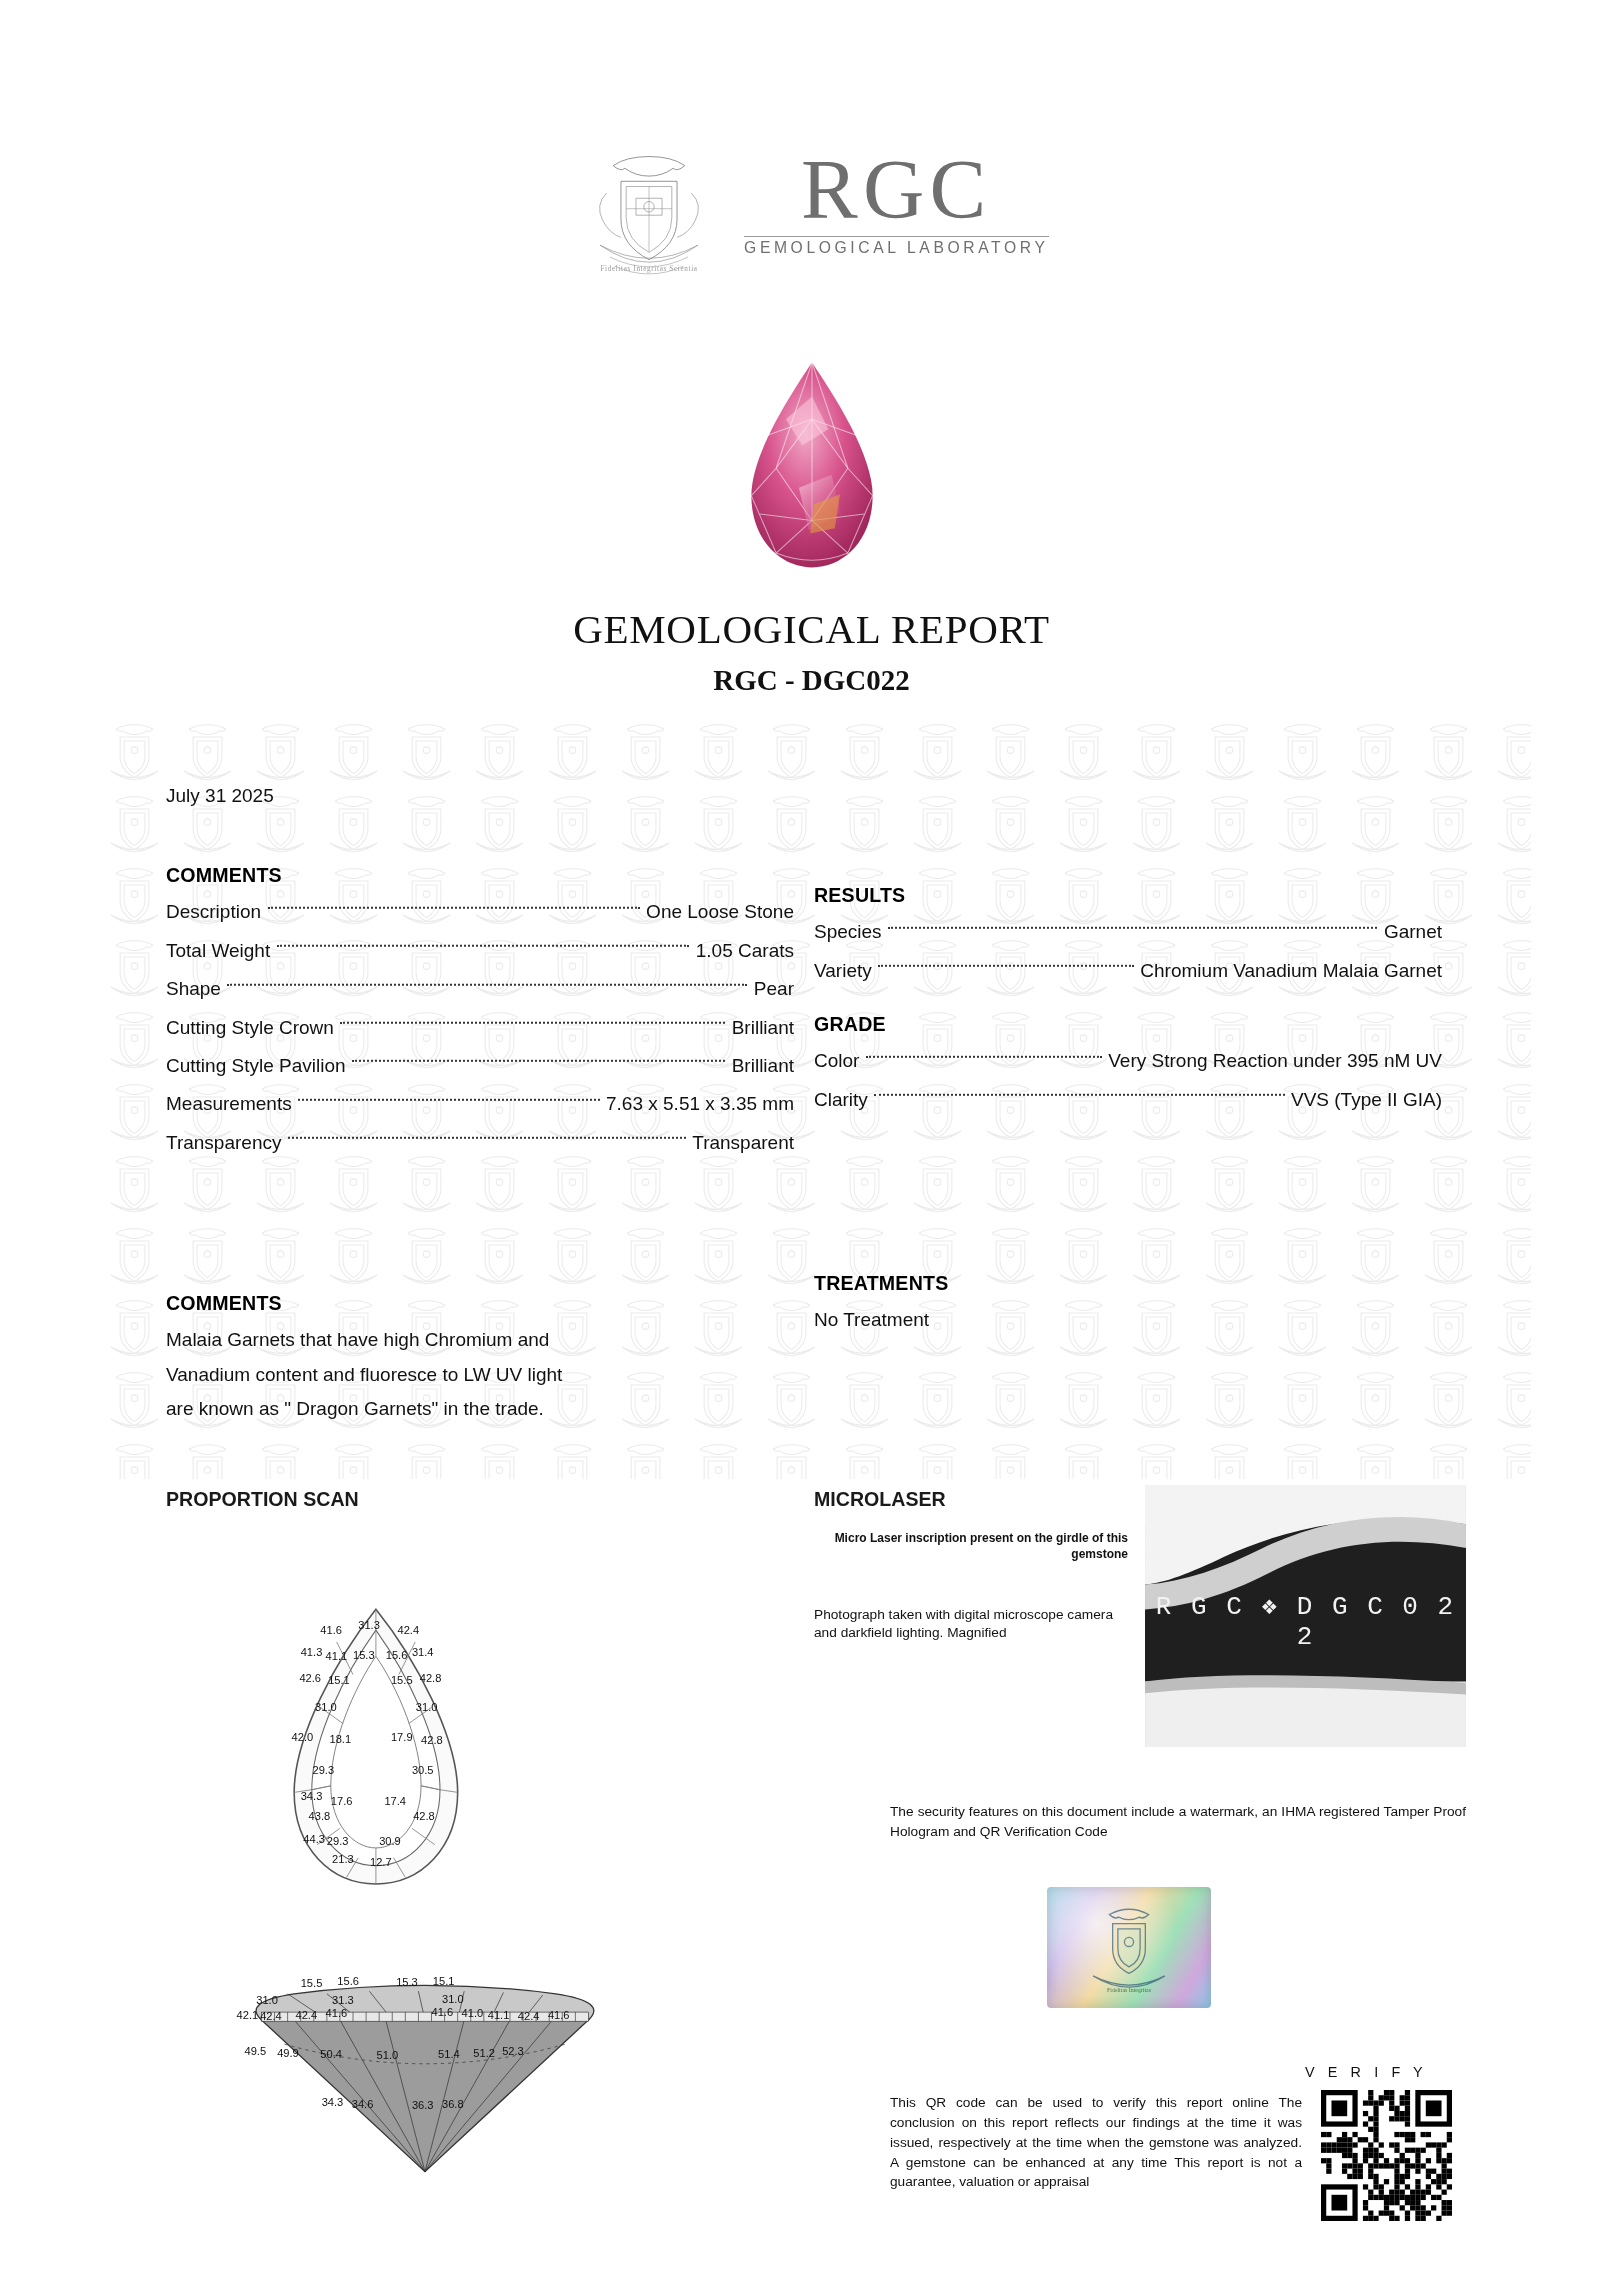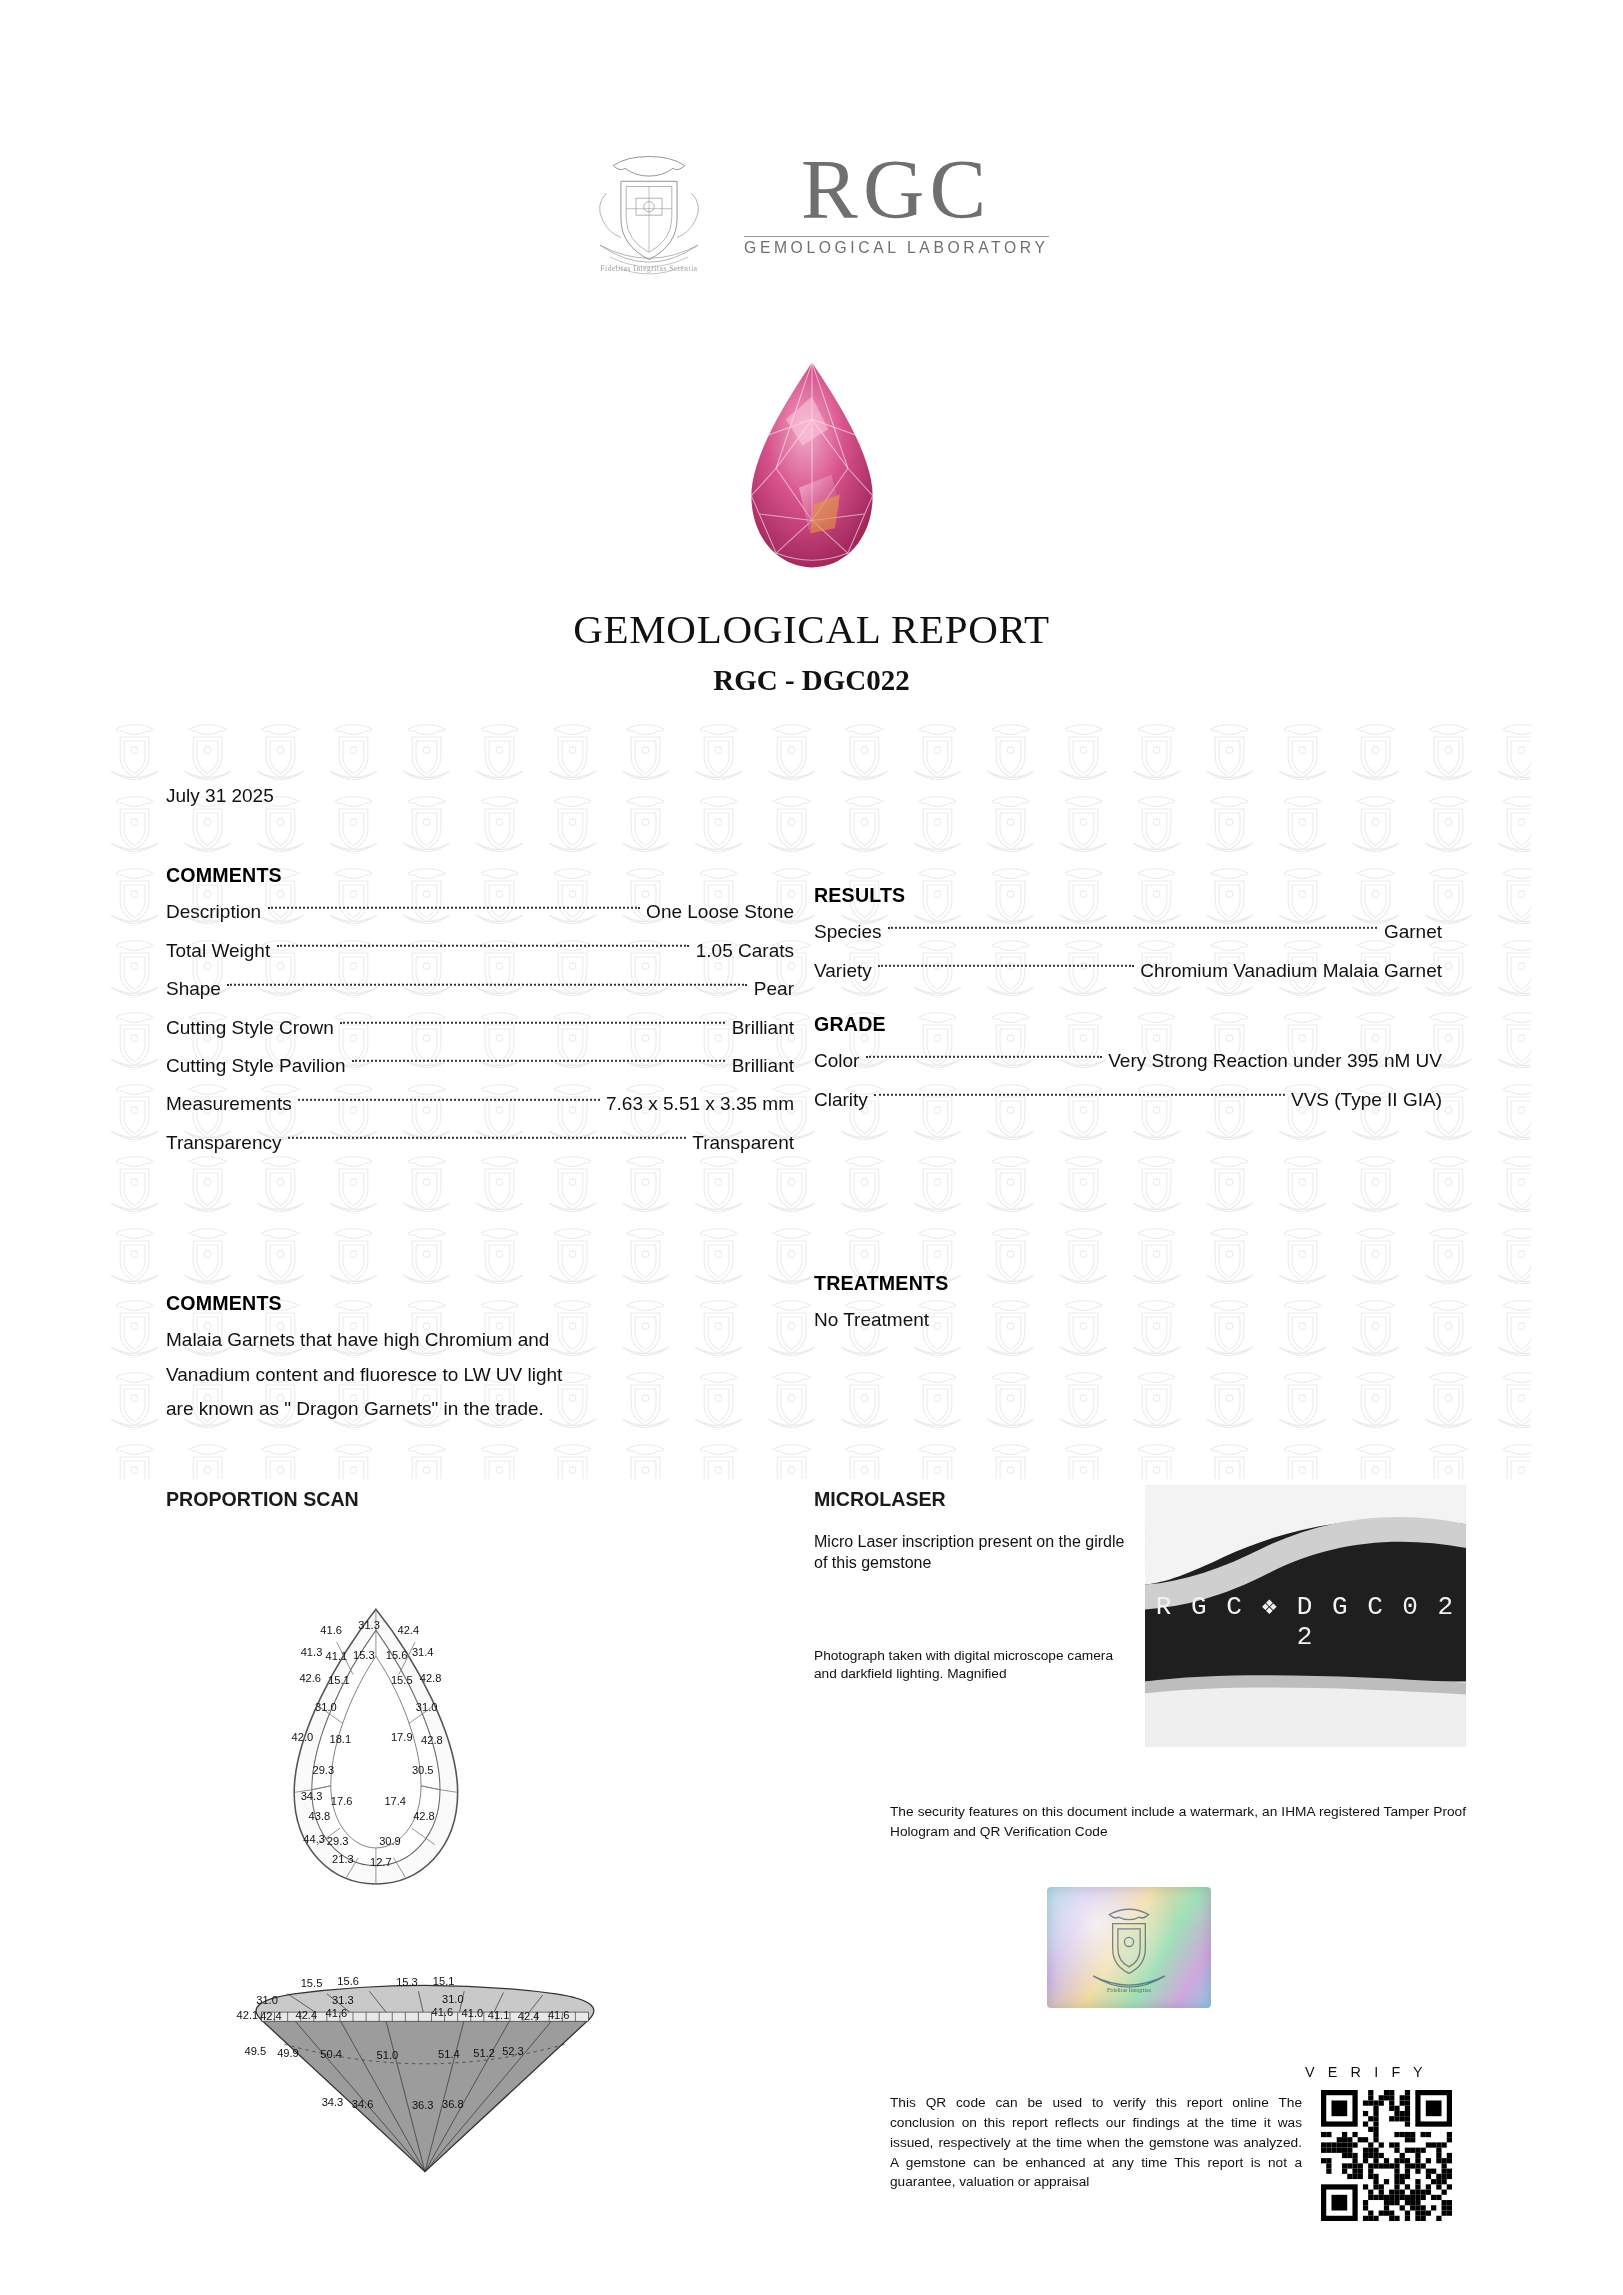--- a/index.html
+++ b/index.html
@@ -99,24 +99,24 @@
   .treatments p { margin:0; font-size:19px; color:#111; }
 
   
   .prop-head { position:absolute; top:1488px; left:166px; font-size:19.6px; font-weight:bold; }
   .prop-scan { position:absolute; top:1570px; left:150px; width:563px; height:654px; }
 
   
   .micro-head { position:absolute; top:1488px; left:814px; font-size:19.6px; font-weight:bold; }
   .micro-text {
     position:absolute; top:1531px; left:814px; width:314px;
-    font-size:16px; font-weight:normal; line-height:1.32; color:#111;
+    font-size:12px; font-weight:bold; line-height:1.32; color:#111;text-align:right;
   }
   .micro-small {
-    position:absolute; top:1647px; left:814px; width:314px;
+    position:absolute; top:1606px; left:814px; width:314px;
     font-size:13.7px; line-height:1.3; color:#111;
   }
   .micro-photo {
     position:absolute; top:1485px; left:1145px;
     width:321px; height:262px;
     background:#ef4444; overflow:hidden;
   }
   .micro-inscr {
     position:absolute; left:0; top:105px; width:321px;
     text-align:center;

